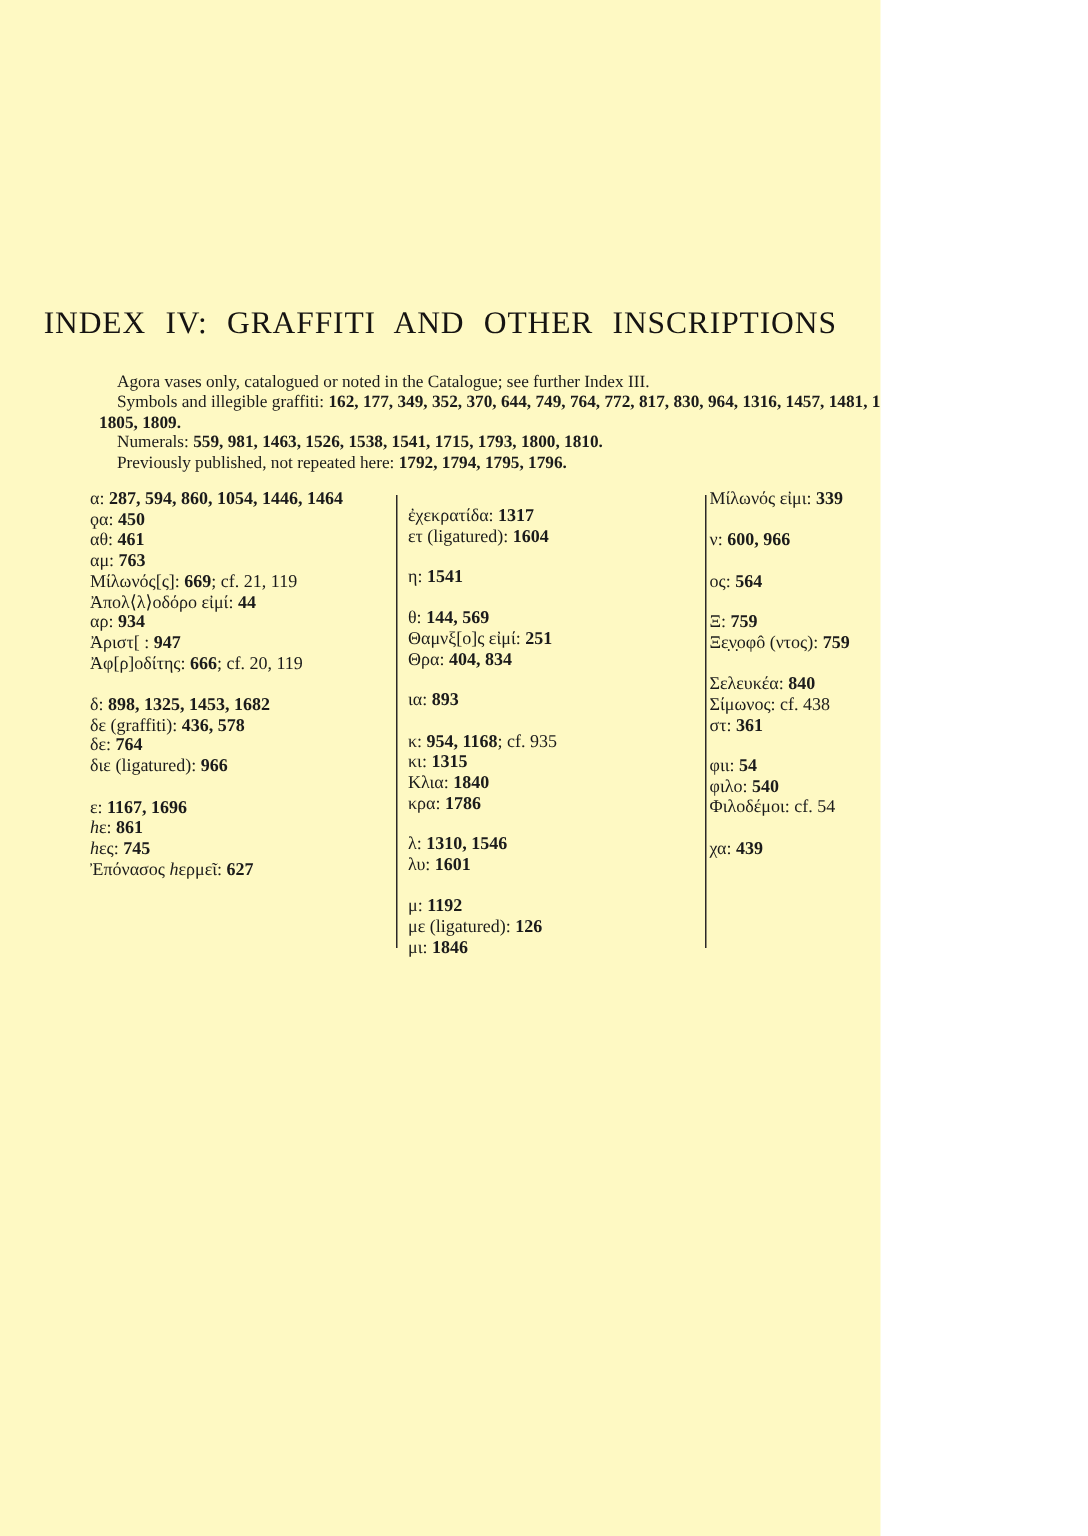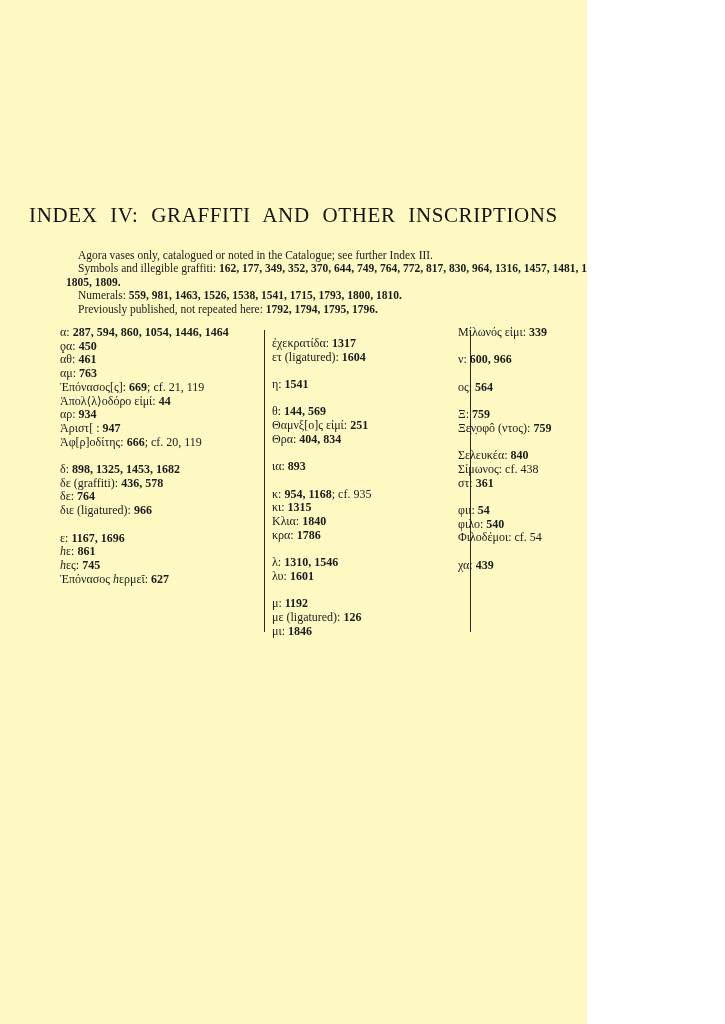--- a/index.html
+++ b/index.html
@@ -36,21 +36,21 @@
     text-indent: 12px;
   }
   .col {
     position: absolute;
     top: 326px;
     font-size: 12px;
     line-height: 13.7px;
   }
   #col-0 { left: 60px;  width: 200px; }
   #col-1 { left: 272px; width: 194px; margin-top: 11px; }
-  #col-2 { left: 458px; width: 204px; }
+  #col-2 { left: 473px; width: 204px; }
   .group + .group { margin-top: 13.7px; }
   .entry { white-space: pre; }
   .seg-r { font-weight: normal; font-style: normal; }
   .seg-b { font-weight: bold;  font-style: normal; }
   .seg-i { font-weight: normal; font-style: italic; }
   .rule {
     position: absolute;
     top: 330px;
     width: 1px; height: 302px;
     background: #2b2927;
@@ -70,21 +70,21 @@
       <p><span class="seg-r">Numerals: </span><span class="seg-b">559, 981, 1463, 1526, 1538, 1541, 1715, 1793, 1800, 1810.</span></p>
       <p><span class="seg-r">Previously published, not repeated here: </span><span class="seg-b">1792, 1794, 1795, 1796.</span></p>
     </div>
 
   <div class="col" id="col-0">
       <div class="group">
         <div class="entry"><span class="seg-r">α: </span><span class="seg-b">287, 594, 860, 1054, 1446, 1464</span></div>
         <div class="entry"><span class="seg-r">ϙα: </span><span class="seg-b">450</span></div>
         <div class="entry"><span class="seg-r">αθ: </span><span class="seg-b">461</span></div>
         <div class="entry"><span class="seg-r">αμ: </span><span class="seg-b">763</span></div>
-        <div class="entry"><span class="seg-r">Ἐπόνασος[ς]: </span><span class="seg-b">669</span><span class="seg-r">; cf. 21, 119</span></div>
+        <div class="entry"><span class="seg-r">Μίλωνός[ς]: </span><span class="seg-b">669</span><span class="seg-r">; cf. 21, 119</span></div>
         <div class="entry"><span class="seg-r">Ἀπολ⟨λ⟩οδόρο εἰμί: </span><span class="seg-b">44</span></div>
         <div class="entry"><span class="seg-r">αρ: </span><span class="seg-b">934</span></div>
         <div class="entry"><span class="seg-r">Ἀριστ[ : </span><span class="seg-b">947</span></div>
         <div class="entry"><span class="seg-r">Ἀφ[ρ]οδίτης: </span><span class="seg-b">666</span><span class="seg-r">; cf. 20, 119</span></div>
       </div>
       <div class="group">
         <div class="entry"><span class="seg-r">δ: </span><span class="seg-b">898, 1325, 1453, 1682</span></div>
         <div class="entry"><span class="seg-r">δε (graffiti): </span><span class="seg-b">436, 578</span></div>
         <div class="entry"><span class="seg-r">δε: </span><span class="seg-b">764</span></div>
         <div class="entry"><span class="seg-r">διε (ligatured): </span><span class="seg-b">966</span></div>

